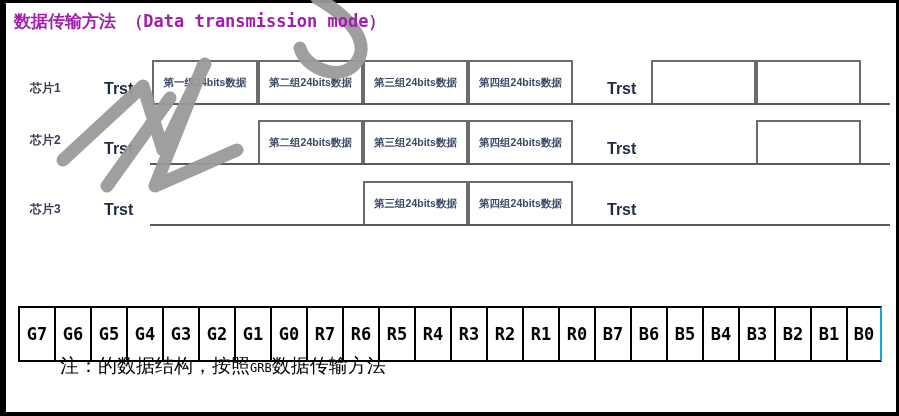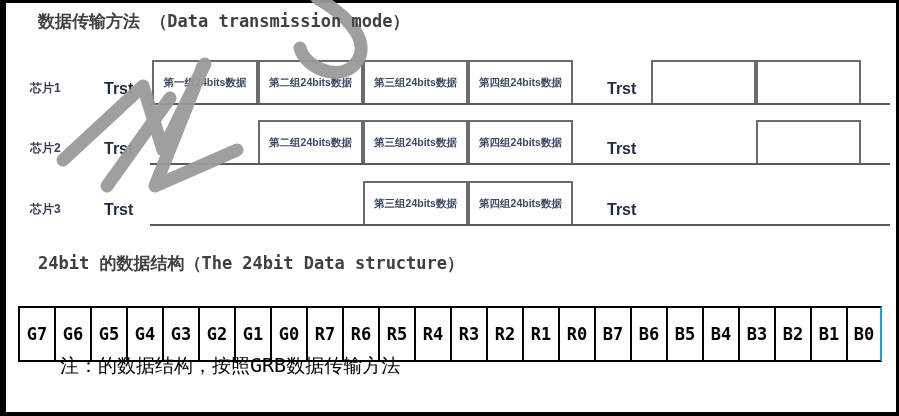--- a/index.html
+++ b/index.html
@@ -34,25 +34,24 @@
     pointer-events: none;
     z-index: 5;
   }
 
   
   .heading {
     position: absolute;
     font-family: "DejaVu Sans Mono", "Liberation Mono", monospace;
     font-weight: bold;
     font-size: 17px;
-    color: #404040;
+    color: #a21caf;
     white-space: nowrap;
     letter-spacing: 0px;
     z-index: 8;
-    margin-left: 24px;
   }
   #heading-transmission { left: 14px; top: 10px; }
   #heading-structure    { left: 14px; top: 252px; }
 
   
   .timing-area { position:absolute; left:0; top:0; width:817px; height:240px; z-index: 2;}
 
   .chip-label {
     position: absolute;
     font-family: "Liberation Sans", "DejaVu Sans", sans-serif;
@@ -121,21 +120,21 @@
     left: 60px;
     top: 353px;
     font-family: "Liberation Sans", "DejaVu Sans", sans-serif;
     font-size: 19px;
     color: #000;
     white-space: nowrap;
     z-index: 6;
   }
   .note .mono {
     font-family: "DejaVu Sans Mono", "Liberation Mono", monospace;
-    font-size: 20px;
+    font-size: 12px;
   }
 </style>
 </head>
 <body>
 
 <div id="page">
 
   <div class="frame-left"></div>
   <div class="frame-right"></div>
   <div class="frame-top"></div>
@@ -148,21 +147,21 @@
       <div class="chip-label" style="left: 30px; top: 80px;">芯片1</div>
       <div class="trst-label" style="left: 104px; top: 80px;">Trst</div>
       <div class="trst-label" style="left: 607px; top: 80px;">Trst</div>
       <div class="pulse-box" style="left: 152px; top: 60px; width: 106px; height: 43px;">第一组24bits数据</div>
       <div class="pulse-box" style="left: 258px; top: 60px; width: 105px; height: 43px;">第二组24bits数据</div>
       <div class="pulse-box" style="left: 363px; top: 60px; width: 105px; height: 43px;">第三组24bits数据</div>
       <div class="pulse-box" style="left: 468px; top: 60px; width: 105px; height: 43px;">第四组24bits数据</div>
       <div class="pulse-box empty" style="left: 651px; top: 60px; width: 105px; height: 43px;"></div>
       <div class="pulse-box empty" style="left: 756px; top: 60px; width: 105px; height: 43px;"></div>
       <div class="baseline" style="left: 150px; top: 163px; width: 740px;"></div>
-      <div class="chip-label" style="left: 30px; top: 140px;">芯片2</div>
+      <div class="chip-label" style="left: 30px; top: 132px;">芯片2</div>
       <div class="trst-label" style="left: 104px; top: 140px;">Trst</div>
       <div class="trst-label" style="left: 607px; top: 140px;">Trst</div>
       <div class="pulse-box" style="left: 258px; top: 120px; width: 105px; height: 43px;">第二组24bits数据</div>
       <div class="pulse-box" style="left: 363px; top: 120px; width: 105px; height: 43px;">第三组24bits数据</div>
       <div class="pulse-box" style="left: 468px; top: 120px; width: 105px; height: 43px;">第四组24bits数据</div>
       <div class="pulse-box empty" style="left: 756px; top: 120px; width: 105px; height: 43px;"></div>
       <div class="baseline" style="left: 150px; top: 224px; width: 740px;"></div>
       <div class="chip-label" style="left: 30px; top: 201px;">芯片3</div>
       <div class="trst-label" style="left: 104px; top: 201px;">Trst</div>
       <div class="trst-label" style="left: 607px; top: 201px;">Trst</div>
@@ -172,21 +171,20 @@
 
   <svg class="watermark" viewBox="0 0 340 250" xmlns="http://www.w3.org/2000/svg">
     <g fill="none" stroke="#9a9a9a" stroke-width="13" stroke-linecap="round" stroke-linejoin="round" opacity="0.95">
       <path d="M 8 170 L 88 96 L 108 160 L 150 74"></path>
       <path d="M 115 108 L 52 196"></path>
       <path d="M 148 76 L 100 196 L 182 160"></path>
       <path d="M 262 8 C 300 30 316 56 300 74 C 284 92 250 78 245 58"></path>
     </g>
   </svg>
 
-  <div class="heading" id="heading-structure">24bit 的数据结构（The 24bit Data structure）</div>
 
   <div class="bit-table" id="bit-table">
       <div class="bit-cell">G7</div>
       <div class="bit-cell">G6</div>
       <div class="bit-cell">G5</div>
       <div class="bit-cell">G4</div>
       <div class="bit-cell">G3</div>
       <div class="bit-cell">G2</div>
       <div class="bit-cell">G1</div>
       <div class="bit-cell">G0</div>

